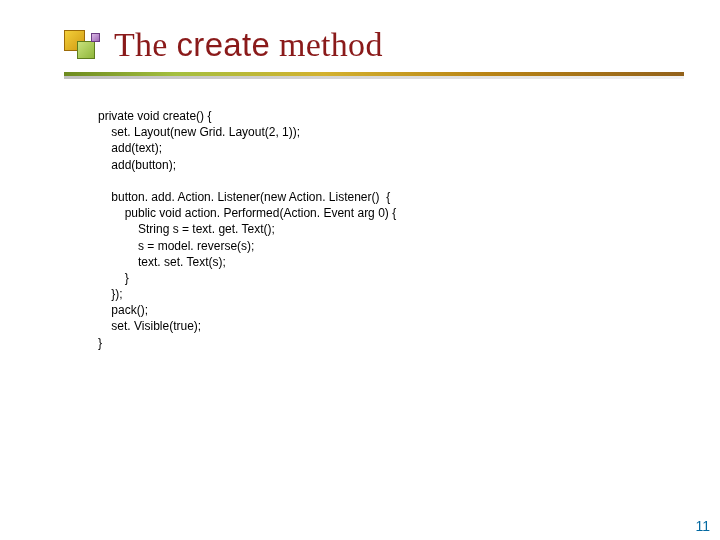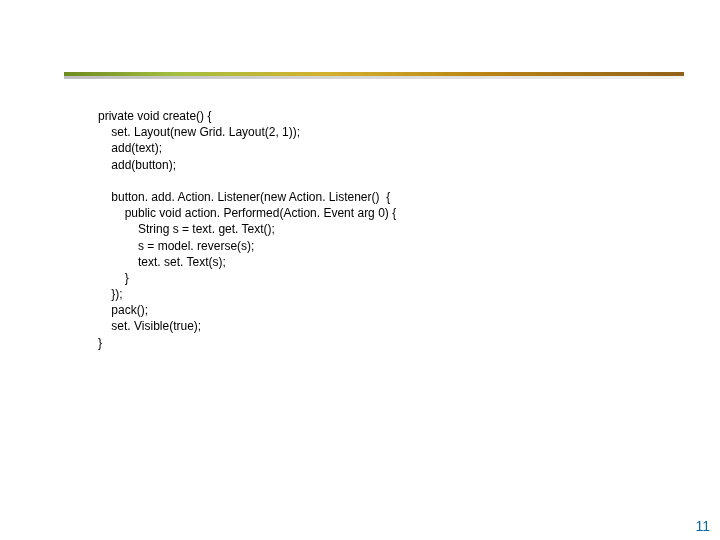--- a/index.html
+++ b/index.html
@@ -112,20 +112,28 @@
     font-family: Arial, sans-serif;
     font-size: 14px;
     color: #0369a1;
   }
 </style>
 </head>
 <body>
 
 <div class="slide">
 
+  <div class="title-bar">
+    <div class="bullet-deco">
+      <div class="sq sq1"></div>
+      <div class="sq sq2"></div>
+      <div class="sq sq3"></div>
+    </div>
+    <div class="title-text"><span>The </span><span class="kw">create</span><span> method</span></div>
+  </div>
 
   <div class="underline">
     <div class="grad"></div>
     <div class="shadow"></div>
   </div>
 
   <div class="code-block"><span>private void create() {</span>
 <span>    set. Layout(new Grid. Layout(2, 1));</span>
 <span>    add(text);</span>
 <span>    add(button);</span>

